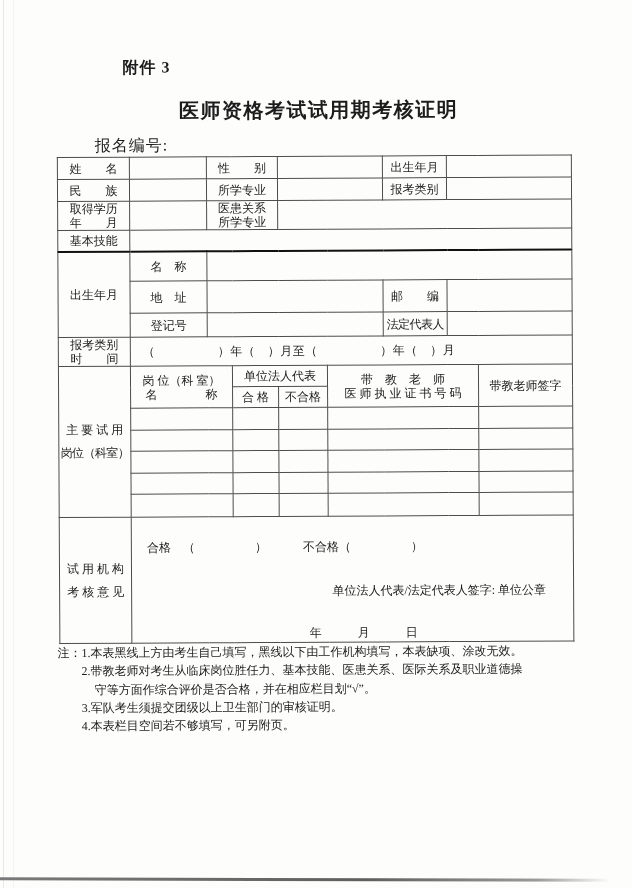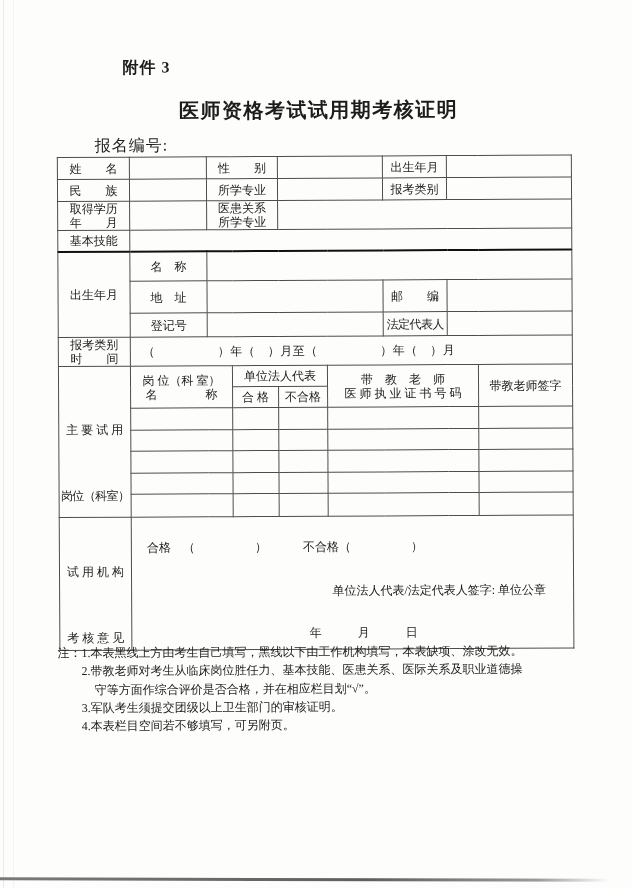--- a/index.html
+++ b/index.html
@@ -49,21 +49,21 @@
   }
   td {
     border:1px solid #4d4d4d;
     text-align:center; vertical-align:middle;
     overflow:hidden; padding:0;
     line-height:14px;
   }
   td.val { background:transparent; }
   tr.blackline td { border-bottom:2.5px solid #111; }
   .two-line div { line-height:14px;font-family:Liberation Serif, serif; }
-  .section-label div { line-height:23px;margin-top:43px; }
+  .section-label div { line-height:23px; }
   .tight { letter-spacing:-0.6px; }
   td.left-val { text-align:left; padding-left:12px; letter-spacing:0.5px; }
   .assess-box { height:124px; display:flex; flex-direction:column; }
   .assess-result { margin-top:22px; text-align:left; padding-left:15px; line-height:17px; }
   .assess-sign { margin-top:27px; text-align:right; padding-right:27px; line-height:17px; }
   .assess-date { margin-top:25px; text-align:center; padding-left:22px; line-height:17px; }
   .notes {
     position:absolute; left:56px; top:644px; width:480px;
     font-size:12px; line-height:18.3px; text-align:left;
   }

